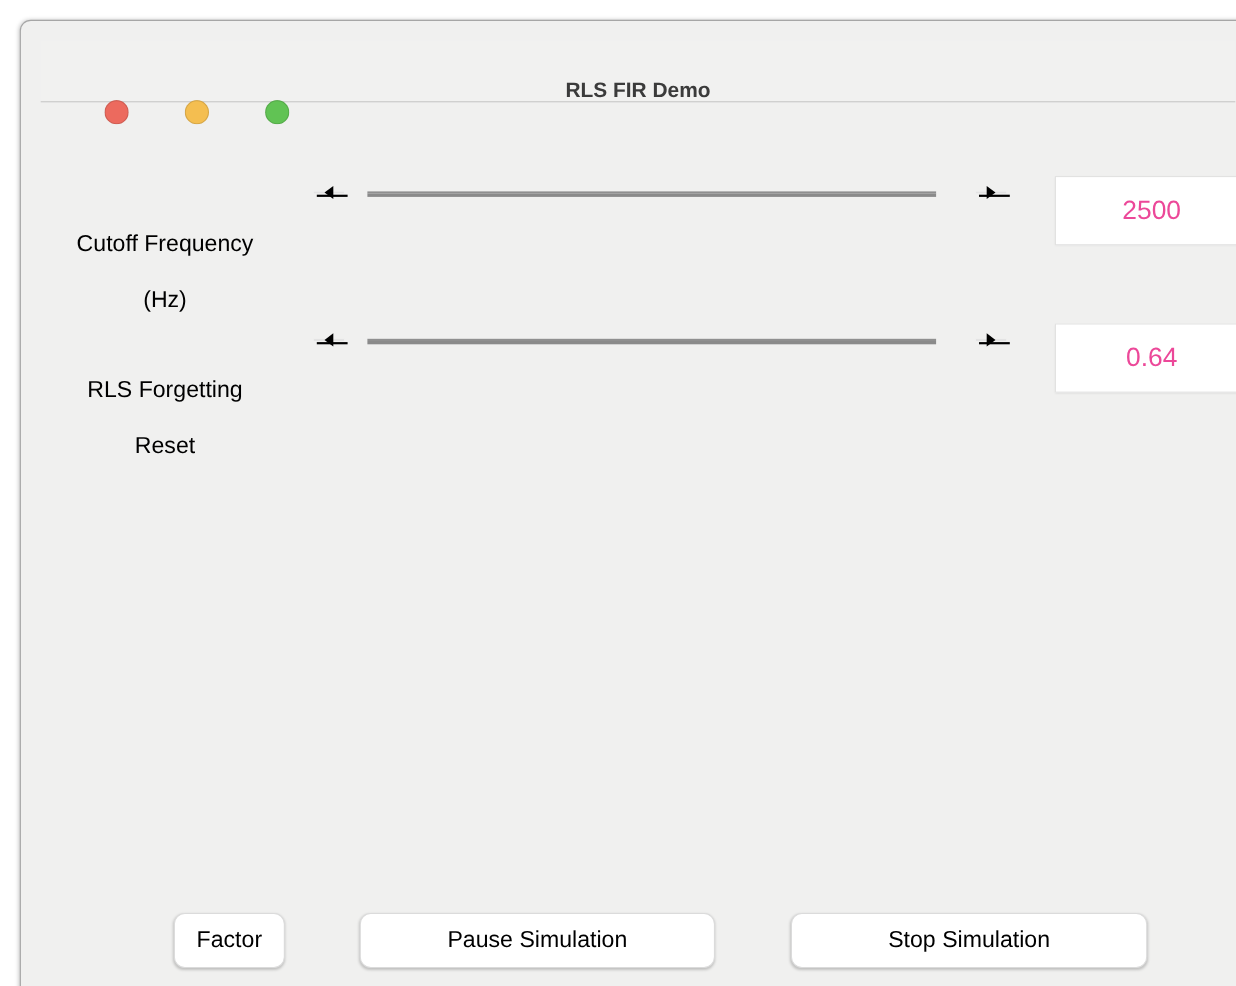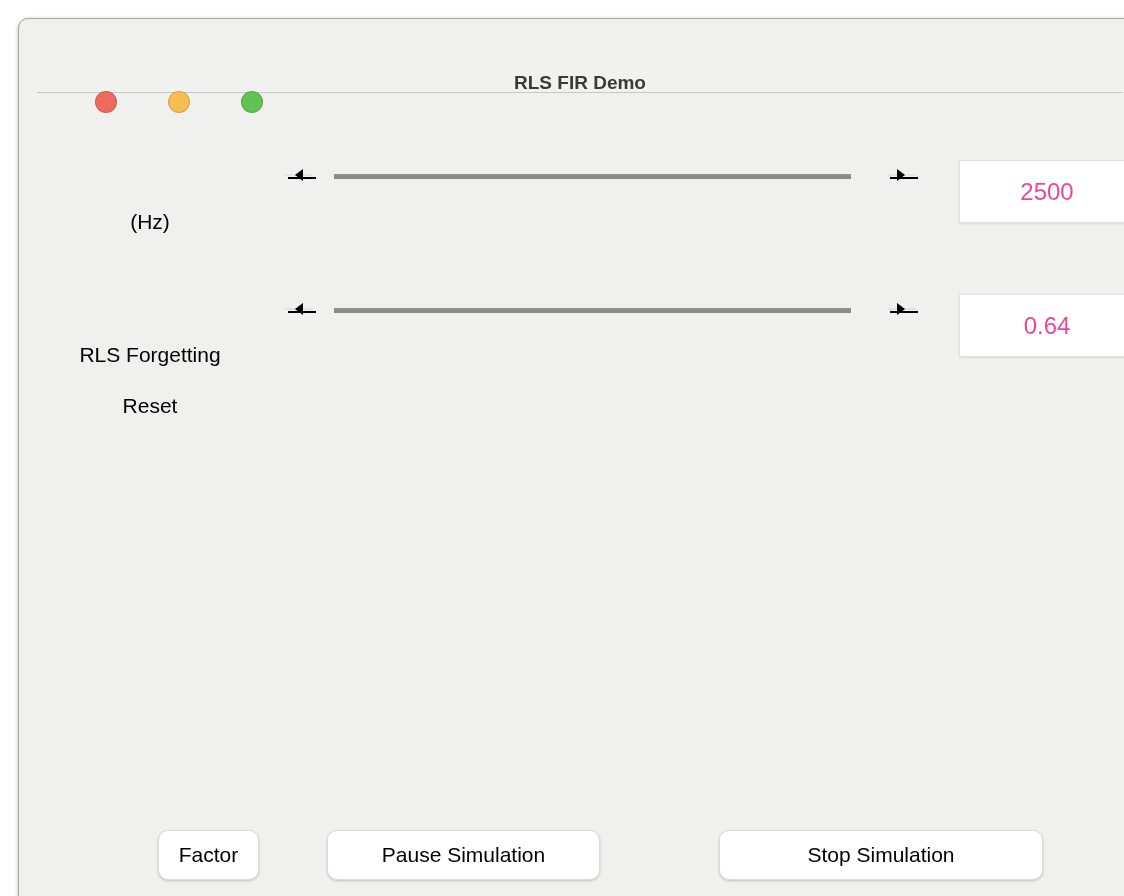--- a/index.html
+++ b/index.html
@@ -86,38 +86,39 @@
   .btn {
     position:absolute; top:793px; height:50px;
     background:#FFFFFF;
     border:0.5px solid #DBDBDB;
     border-radius:10px;
     box-shadow:0 1px 2.5px rgba(0,0,0,0.20);
     display:flex; align-items:center; justify-content:center;
     font-size:21px; color:#000; cursor:default;
   }
   .btn.reset { left:121px; width:101px; }
-  .btn.pause { left:290px; width:273px; }
+  .btn.pause { left:290px; width:323px; }
   .btn.stop  { left:682px; width:324px; }
 </style>
 </head>
 <body>
 
 <div class="window">
 
   <div class="titlebar">
     <div class="traffic">
       <span class="tl" id="tl-close" style="background: rgb(236, 106, 94);"></span>
       <span class="tl" id="tl-min" style="background: rgb(244, 190, 80);"></span>
       <span class="tl" id="tl-zoom" style="background: rgb(97, 195, 84);"></span>
     </div>
     <div class="title">RLS FIR Demo</div>
   </div>
 
   <div class="ctl-label row1">
+    <div>Cutoff Frequency</div>
     <div>(Hz)</div>
   </div>
   <div class="slider row1">
     <div class="sl-btn left">
       <span class="tri left"></span>
     </div>
     <div class="sl-track">
       <div class="sl-thumb" style="left: calc(50.5% - 25.25px);"></div>
     </div>
     <div class="sl-btn right">

